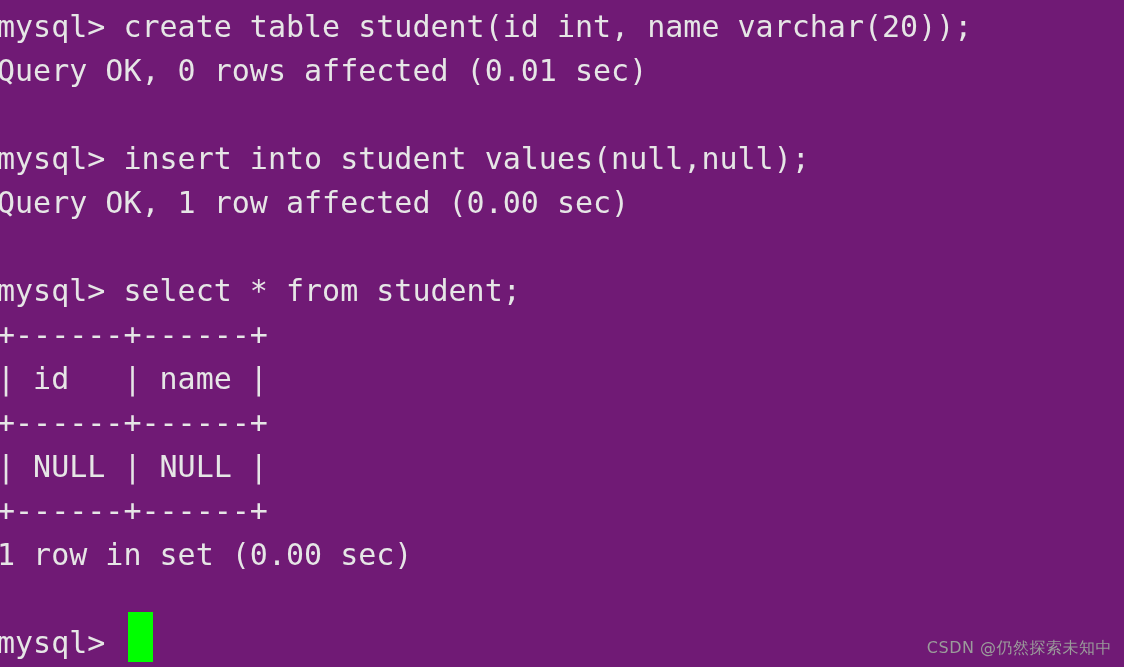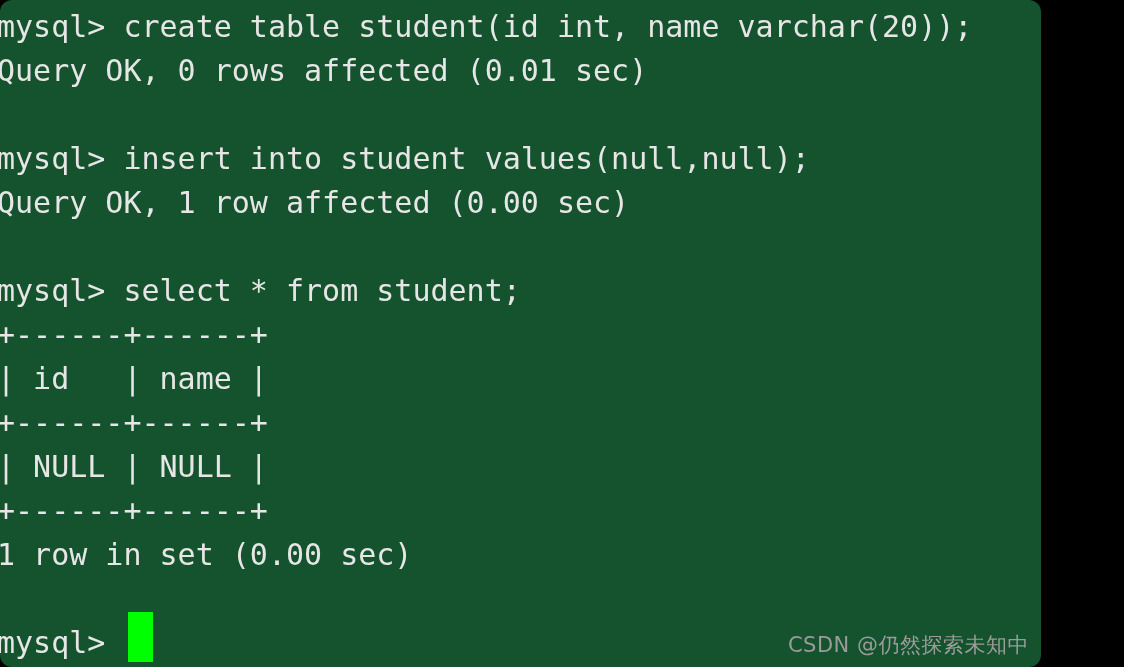--- a/index.html
+++ b/index.html
@@ -3,26 +3,25 @@
 <meta charset="utf-8">
 <title>MySQL Terminal</title>
 <style>
   html, body {
     margin: 0;
     padding: 0;
     background: #000000;
   }
   #terminal {
     position: relative;
-    width: 1041px;
+    width: 1124px;
     height: 667px;
-    background: #14532d;
+    background: #701a75;
     overflow: hidden;
     font-family: "DejaVu Sans Mono", "Liberation Mono", monospace;
-    border-radius: 12px;
   }
   
   #console {
     position: absolute;
     left: -3px;
     top: 5px;
     width: 1140px;
   }
   .line {
     height: 44px;
@@ -43,21 +42,21 @@
     top: 612px;
     width: 25px;
     height: 50px;
     background: #00ff00;
   }
   #watermark {
     position: absolute;
     right: 12px;
     bottom: 8px;
     font-family: "DejaVu Sans", "Liberation Sans", sans-serif;
-    font-size: 21px;
+    font-size: 16px;
     color: #9b9b9b;
     white-space: pre;
     letter-spacing: 0.5px;
   }
 </style>
 </head>
 <body>
 
 <div id="terminal">
 

